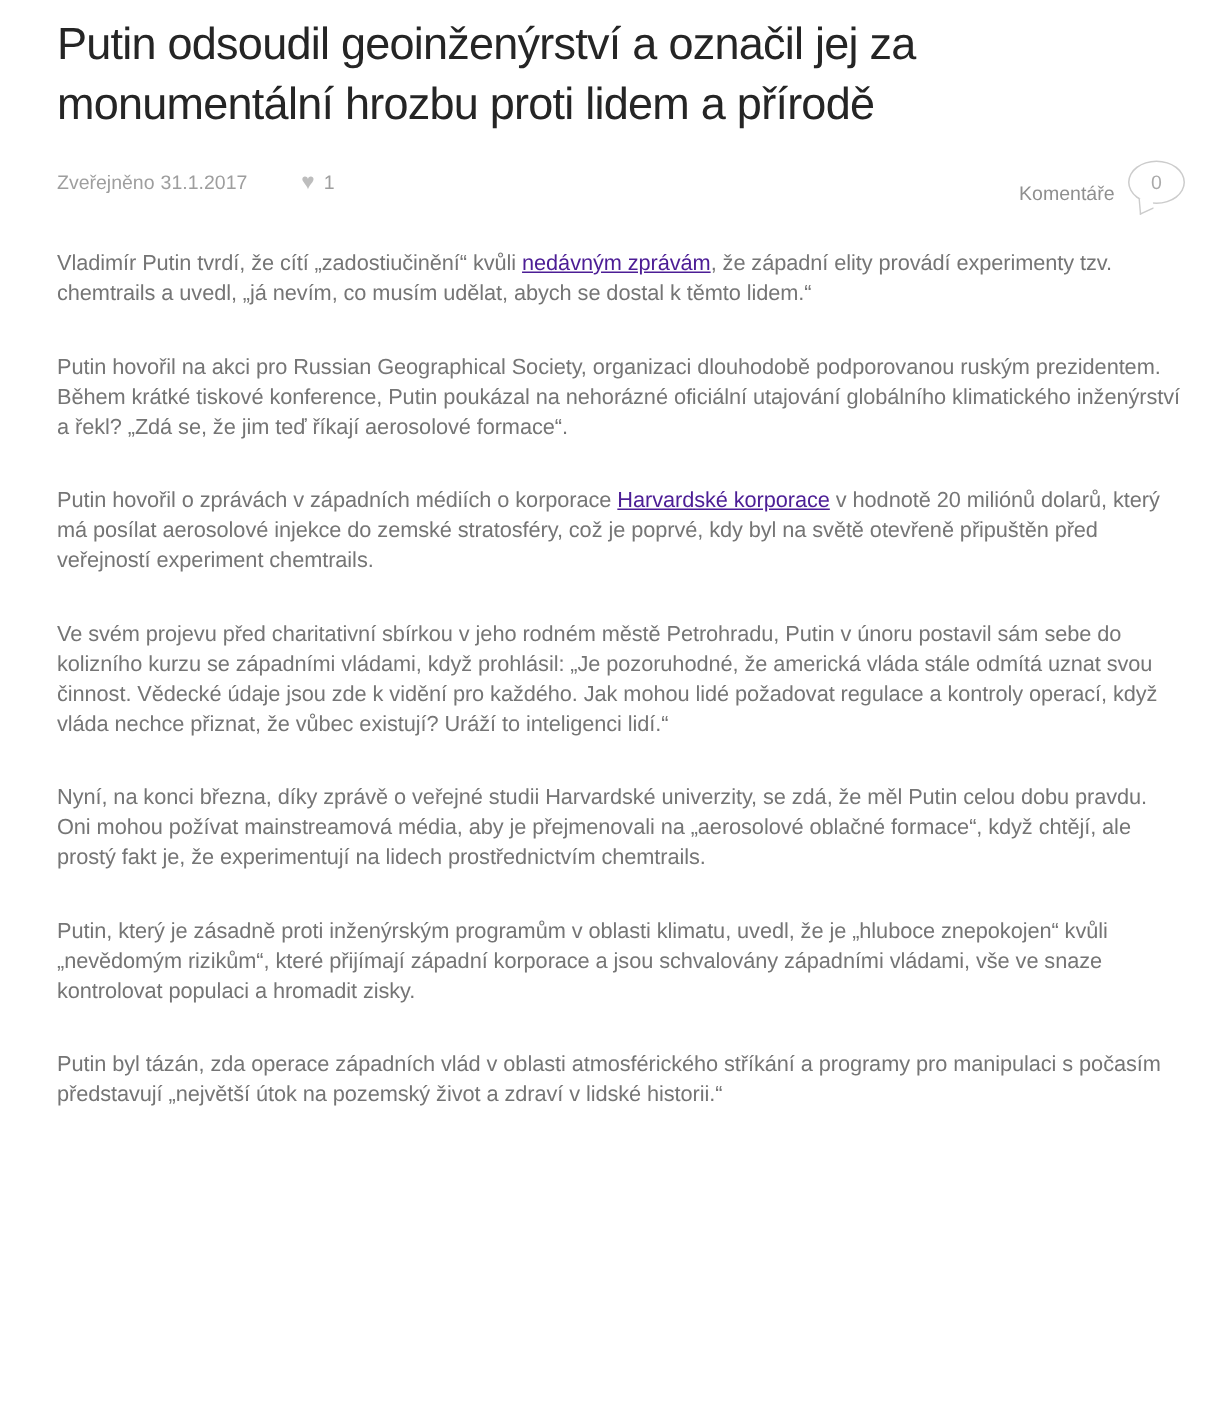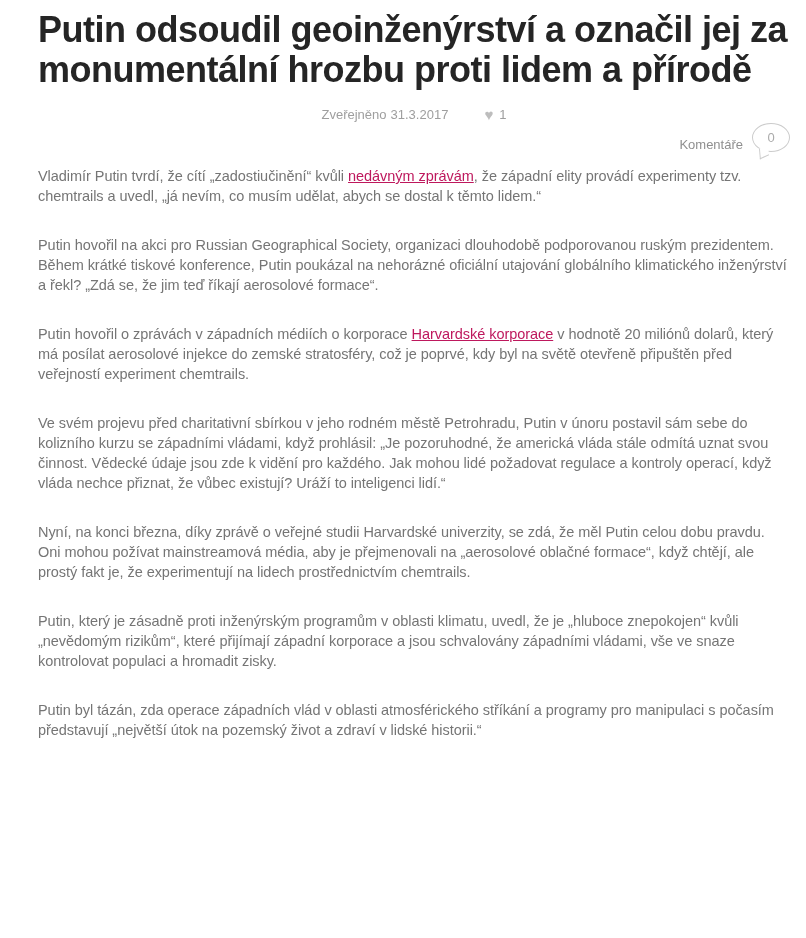--- a/index.html
+++ b/index.html
@@ -6,34 +6,33 @@
   body {
     width: 806px;
     min-height: 938px;
     background: #ffffff;
     font-family: "Liberation Sans", "DejaVu Sans", sans-serif;
     box-sizing: border-box;
     padding: 10px 16px 20px 38px;
   }
   .article-title {
     margin: 0 0 16px 0;
-    font-size: 36px;
+    font-size: 30px;
     line-height: 40px;
-    font-weight: 700;
+    font-weight: 400;
     letter-spacing: -0.5px;
     color: #252525;
   }
   .meta-row {
     display: flex;
     align-items: center;
     font-size: 13px;
     color: #9e9e9e;
     margin-bottom: 30px;
     height: 30px;
-    flex-direction: column;
   }
   .meta-left { display: flex; align-items: center; }
   .published-label { margin-right: 4px; }
   .likes { display: flex; align-items: center; margin-left: 36px; }
   .heart-icon {
     color: #bdbdbd;
     font-size: 15px;
     margin-right: 6px;
     cursor: pointer;
   }
@@ -73,34 +72,34 @@
   }
   .article-body p.para {
     margin: 0 0 29px 0;
     font-size: 14.5px;
     line-height: 20px;
     color: #757575;
     letter-spacing: -0.05px;
   }
   .article-body p.para:last-child { margin-bottom: 0; }
   a.inline-link {
-    color: #be185d;
+    color: #4c1d95;
     text-decoration: underline;
     cursor: pointer;
   }
 </style>
 </head>
 <body>
 
 <h1 class="article-title">Putin odsoudil geoinženýrství a označil jej za monumentální hrozbu proti lidem a přírodě</h1>
 
 <div class="meta-row">
   <div class="meta-left">
     <span class="published-label">Zveřejněno</span>
-    <span class="published-date">31.3.2017</span>
+    <span class="published-date">31.1.2017</span>
     <span class="likes">
       <span class="heart-icon">♥</span>
       <span class="likes-count">1</span>
     </span>
   </div>
   <div class="meta-right">
     <span class="comments-label">Komentáře</span>
     <span class="comment-bubble">0</span>
   </div>
 </div>

